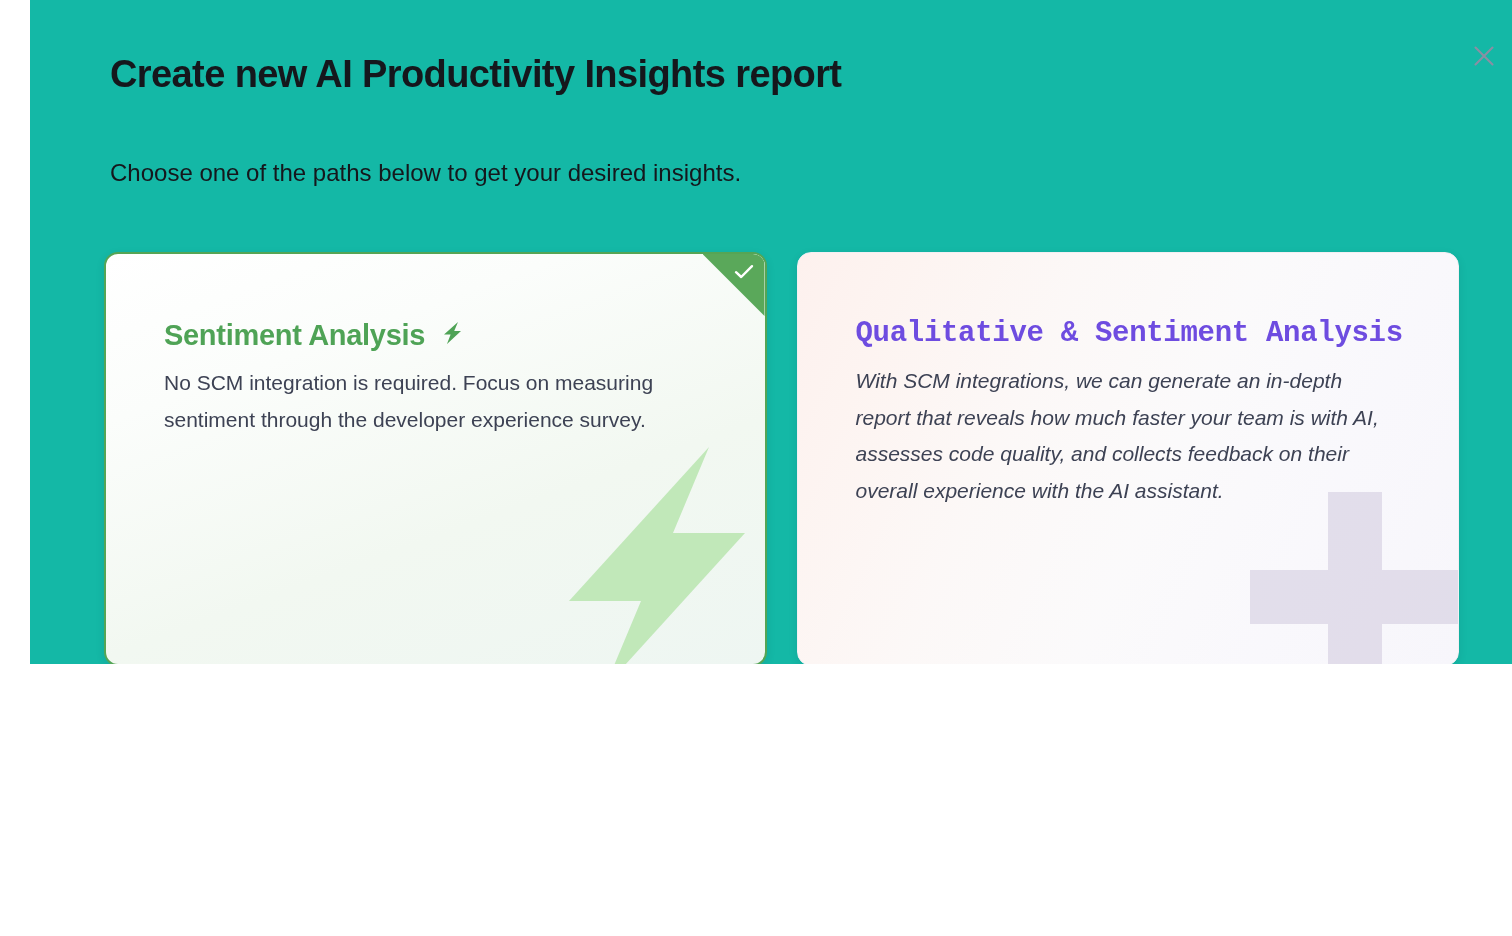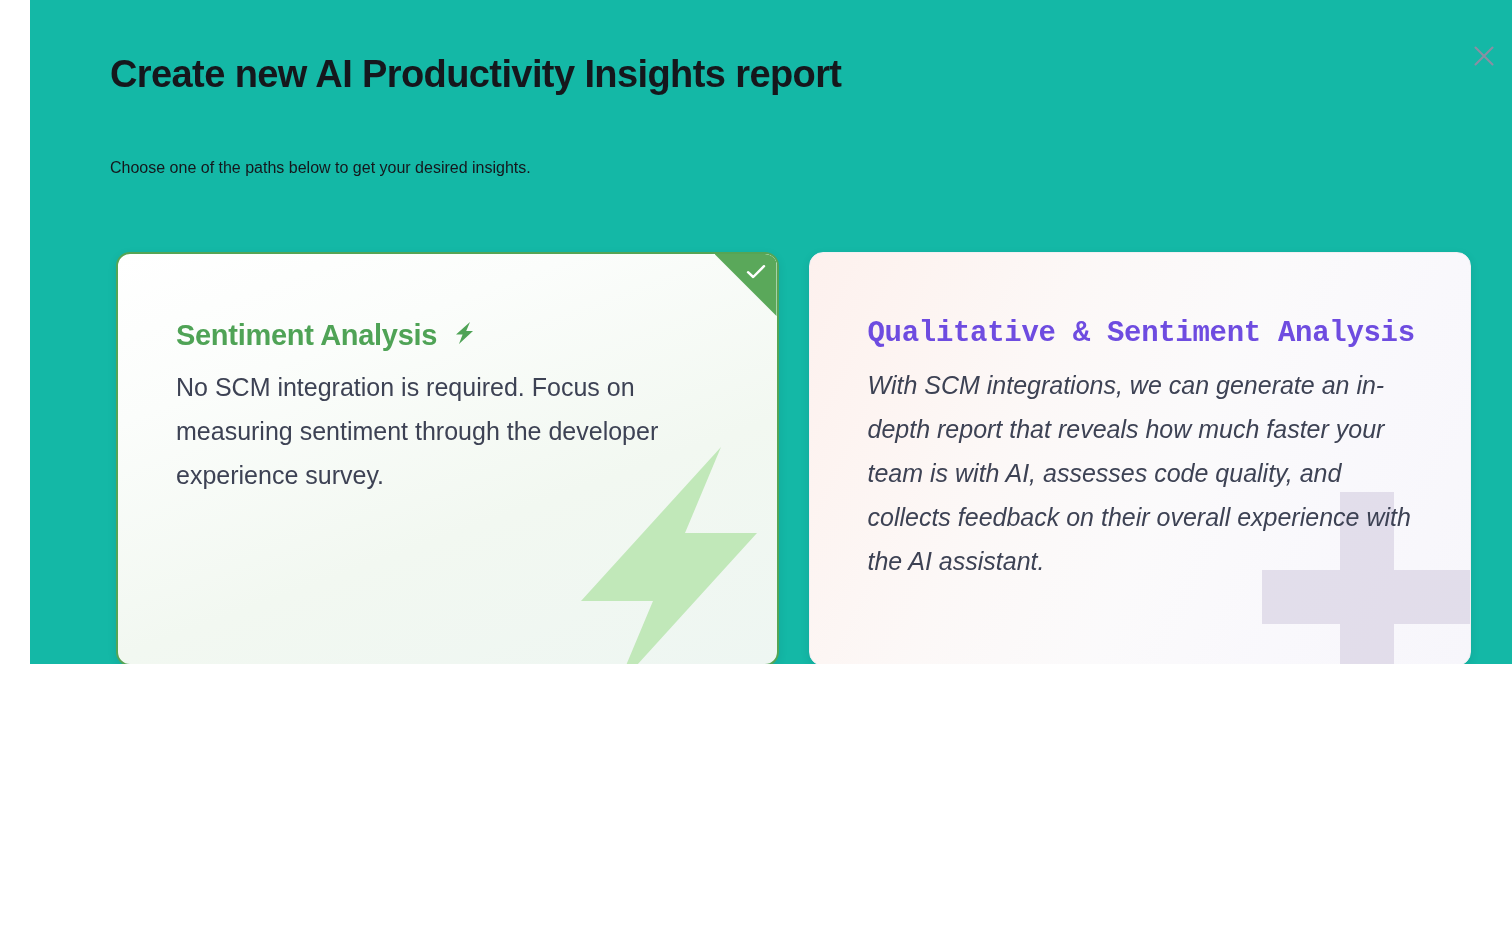--- a/index.html
+++ b/index.html
@@ -46,32 +46,32 @@
     font-weight: bold;
     color: #15171c;
     letter-spacing: -0.6px;
     line-height: 1.2;
     white-space: nowrap;
   }
   .page-subtitle {
     position: absolute;
     left: 80px;
     top: 157px;
-    font-size: 16px;
+    font-size: 24px;
     font-weight: normal;
     color: #15171c;
     line-height: 1.35;
     white-space: nowrap;
     text-align: center;
   }
 
   
   .cards {
     position: absolute;
-    left: 86px;
+    left: 74px;
     top: 252px;
     width: 1355px;
     height: 414px;
     display: flex;
     gap: 30px;
   }
 
   .card {
     position: relative;
     width: 663px;
@@ -94,21 +94,21 @@
     line-height: 1.33;
     letter-spacing: -0.3px;
     margin-bottom: 9px;
   }
   .card-title .bolt-inline {
     display: inline-block;
     vertical-align: -1px;
     margin-left: 8px;
   }
   .card-desc {
-    font-size: 25px;
+    font-size: 21px;
     line-height: 1.76;
     color: #3d4254;
     max-width: 560px;
   }
 
   
   .card--sentiment {
     border: 2px solid #55a555;
     background:
       linear-gradient(160deg, #ffffff 0%, #fbfdfb 26%, #f2f8f1 62%, #eef6f2 100%);

